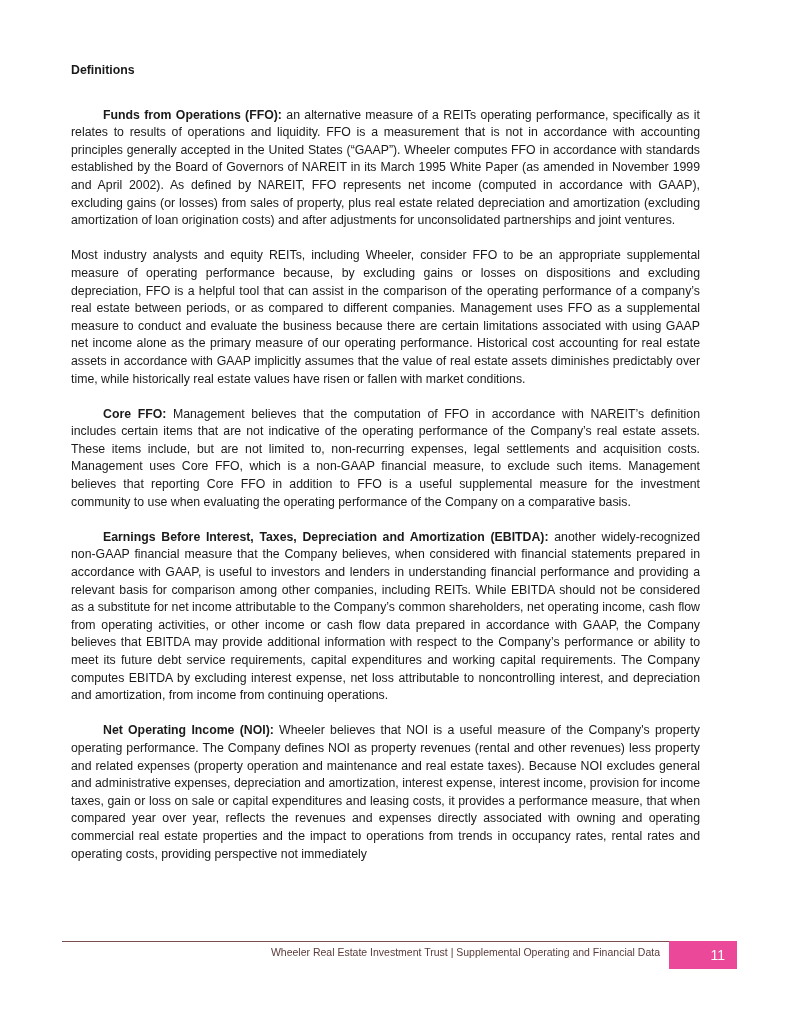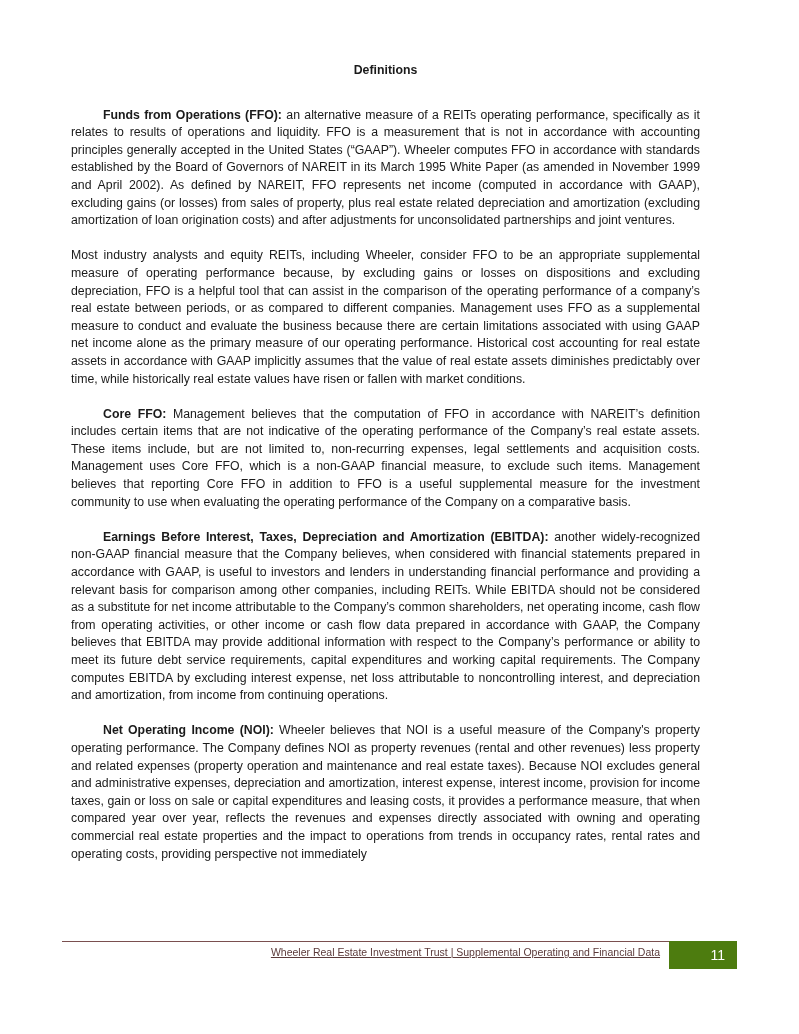--- a/index.html
+++ b/index.html
@@ -2,35 +2,35 @@
 <html><head>
 <meta charset="utf-8">
 <style>
   html, body { margin: 0; padding: 0; background: #ffffff; }
   body { width: 799px; height: 1034px; position: relative; overflow: hidden; }
   .page {
     position: absolute; left: 71px; top: 62px; width: 629px;
     font-family: "Liberation Sans", sans-serif;
     font-size: 12.3px; line-height: 17.6px; color: #1a1a1a;
   }
-  .heading { font-weight: bold; margin: 0 0 27px 0; text-align: center; }
+  .heading { font-weight: bold; margin: 0 0 27px 0; }
   p { margin: 0 0 17.6px 0; text-align: justify; }
   .term { font-weight: bold; padding-left: 32px; }
   .footer-rule {
     position: absolute; left: 62px; top: 941px; width: 608px; height: 1px;
     background: #7a4f4f;
   }
   .footer-text {
     position: absolute; left: 230px; top: 946px; width: 430px;
     text-align: right; font-family: "Liberation Sans", sans-serif;
-    font-size: 10.5px; color: #5b3a3a; text-decoration: underline;
+    font-size: 10.5px; color: #5b3a3a;
   }
   .page-box {
     position: absolute; left: 669px; top: 941px; width: 68px; height: 28px;
-    background: #4d7c0f; color: #ffffff;
+    background: #ec4899; color: #ffffff;
     font-family: "Liberation Sans", sans-serif; font-size: 14px;
     display: flex; align-items: center; justify-content: flex-end;
     padding-right: 12px; box-sizing: border-box;
   }
 </style>
 </head>
 <body>
 
 <div class="page">
   <div class="heading">Definitions</div>

